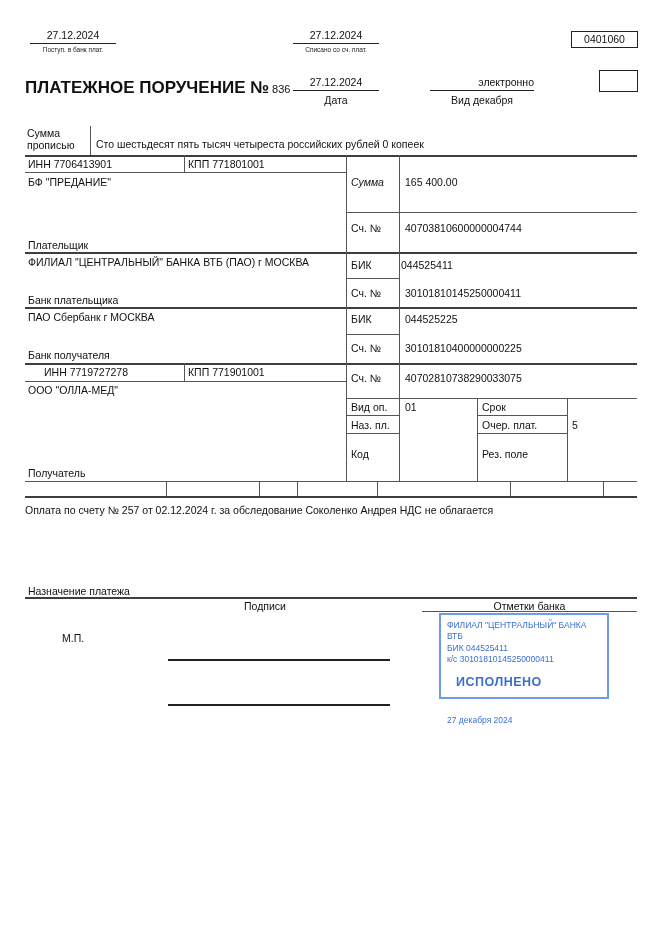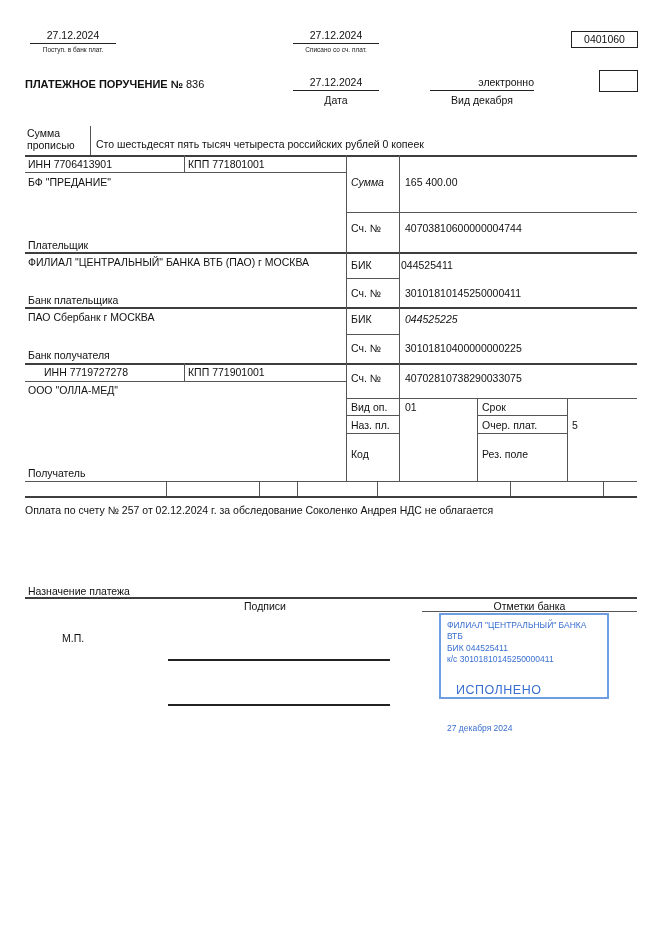--- a/index.html
+++ b/index.html
@@ -15,38 +15,38 @@
   .hl { position:absolute; height:1px; background:#555; }
   .hl.thick { height:2px; background:#3e3e3e; }
   .vl { position:absolute; width:1px; background:#555; }
   .ufield { position:absolute; border-bottom:1px solid #222; text-align:center; font-size:10.5px; padding-bottom:2px; }
   .box { position:absolute; border:1.5px solid #222; }
   .sig { position:absolute; height:2px; background:#222; }
   .stamp {
     position:absolute; left:439px; top:613px; width:170px; height:86px;
     border:2px solid #6f9de4; color:#3a6fd1; padding:5px 6px; font-size:8.5px; line-height:1.35;
   }
-  .stamp .status { font-size:12.5px; font-weight:normal; margin-top:16px; letter-spacing:.5px;padding-left:9px; }
+  .stamp .status { font-size:12.5px; font-weight:bold; margin-top:8px; letter-spacing:.5px;padding-left:9px; }
   .stamp .sdate { margin-top:24px; }
 </style>
 </head>
 <body>
 
 <div class="page">
 
   <div class="ufield" style="left:30px; top:29px; width:86px;">27.12.2024</div>
   <div class="t small center" style="left:30px; top:46px; width:86px;">Поступ. в банк плат.</div>
 
   <div class="ufield" style="left:293px; top:29px; width:86px;">27.12.2024</div>
   <div class="t small center" style="left:293px; top:46px; width:86px;">Списано со сч. плат.</div>
 
   <div class="box center" style="left:571px; top:31px; width:67px; height:17px; font-size:10.5px; padding-top:1px;">0401060</div>
 
   <div class="t" style="left:25px; top:78px;">
-    <span class="b" style="font-size:11px;">ПЛАТЕЖНОЕ ПОРУЧЕНИЕ №</span>
+    <span class="b" style="font-size:17px;">ПЛАТЕЖНОЕ ПОРУЧЕНИЕ №</span>
     <span style="font-size:11px;">836</span>
   </div>
 
   <div class="ufield" style="left:293px; top:76px; width:86px;">27.12.2024</div>
   <div class="t center" style="left:293px; top:94px; width:86px;">Дата</div>
 
   <div class="ufield" style="left:430px; top:76px; width:104px;text-align:right;">электронно</div>
   <div class="t center" style="left:430px; top:94px; width:104px;">Вид декабря</div>
 
   <div class="box" style="left:599px; top:70px; width:39px; height:22px;"></div>
@@ -99,21 +99,21 @@
   <div class="t" style="left:28px; top:256px;">ФИЛИАЛ "ЦЕНТРАЛЬНЫЙ" БАНКА ВТБ (ПАО) г МОСКВА</div>
   <div class="t" style="left:28px; top:294px;">Банк плательщика</div>
   <div class="t" style="left:351px; top:259px;">БИК</div>
   <div class="t" style="left:401px; top:259px;">044525411</div>
   <div class="t" style="left:351px; top:287px;">Сч. №</div>
   <div class="t" style="left:405px; top:287px;">30101810145250000411</div>
 
   <div class="t" style="left:28px; top:311px;">ПАО Сбербанк г МОСКВА</div>
   <div class="t" style="left:28px; top:349px;">Банк получателя</div>
   <div class="t" style="left:351px; top:313px;">БИК</div>
-  <div class="t" style="left:405px; top:313px;font-style:italic;">044525225</div>
+  <div class="t" style="left:405px; top:313px;">044525225</div>
   <div class="t" style="left:351px; top:342px;">Сч. №</div>
   <div class="t" style="left:405px; top:342px;">30101810400000000225</div>
 
   <div class="t" style="left:28px; top:366px;padding-left:16px;">ИНН 7719727278</div>
   <div class="t" style="left:188px; top:366px;">КПП 771901001</div>
   <div class="t" style="left:28px; top:384px;">ООО "ОЛЛА-МЕД"</div>
   <div class="t" style="left:28px; top:467px;">Получатель</div>
   <div class="t" style="left:351px; top:372px;">Сч. №</div>
   <div class="t" style="left:405px; top:372px;">40702810738290033075</div>
 

